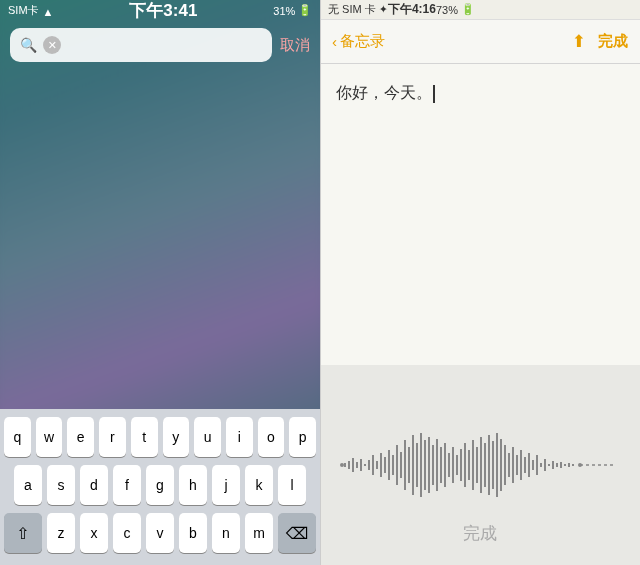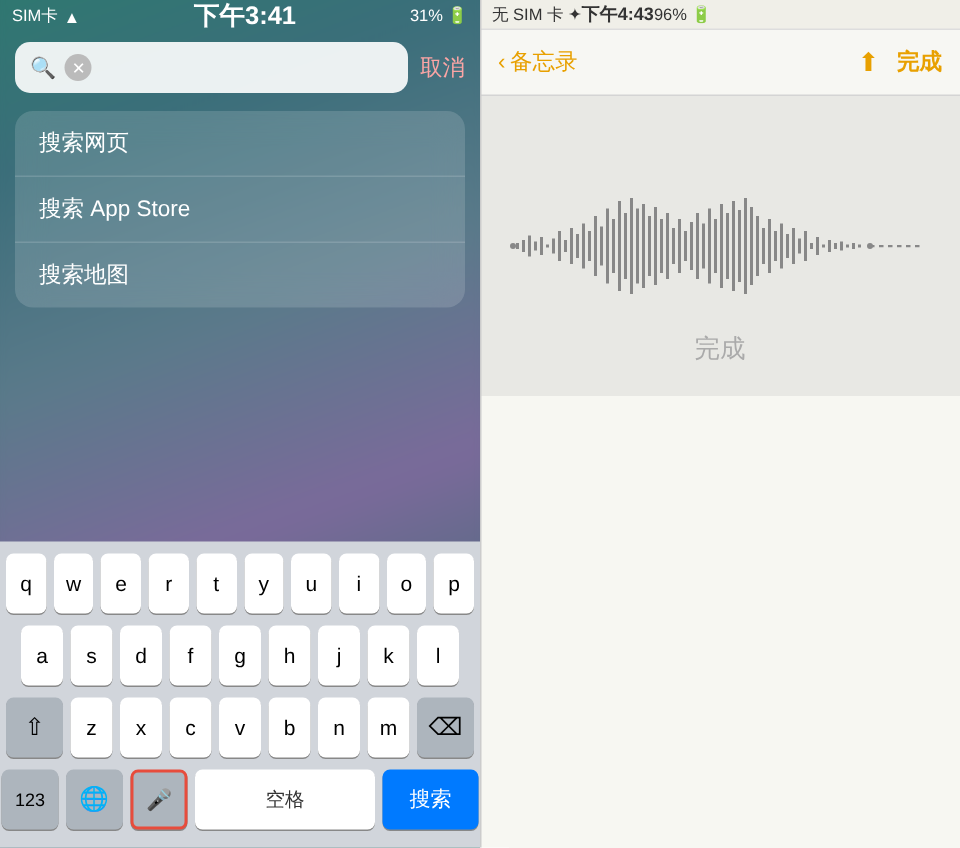--- a/index.html
+++ b/index.html
@@ -316,31 +316,20 @@
   </div>
 
   <div class="search-bar-container">
     <div class="search-input-box">
       <span class="search-icon-left">🔍</span>
       <div class="search-clear-btn">✕</div>
     </div>
     <span class="cancel-btn">取消</span>
   </div>
 
-  <div class="suggestions-box">
-    <div class="suggestion-item">
-      <span>搜索网页</span>
-    </div>
-    <div class="suggestion-item">
-      <span>搜索 App Store</span>
-    </div>
-    <div class="suggestion-item">
-      <span>搜索地图</span>
-    </div>
-  </div>
 
   <div class="keyboard-area">
 
     <div class="key-row">
       <div class="key">q</div>
       <div class="key">w</div>
       <div class="key">e</div>
       <div class="key">r</div>
       <div class="key">t</div>
       <div class="key">y</div>
@@ -367,57 +356,55 @@
       <div class="key">z</div>
       <div class="key">x</div>
       <div class="key">c</div>
       <div class="key">v</div>
       <div class="key">b</div>
       <div class="key">n</div>
       <div class="key">m</div>
       <div class="key key-special key-delete">⌫</div>
     </div>
 
-    <div class="key-row">
-      <div class="key key-special key-123">123</div>
-      <div class="key key-special key-globe">🌐</div>
-      <div class="key key-special key-mic">🎤</div>
-      <div class="key key-space">空格</div>
-      <div class="key key-search">搜索</div>
-    </div>
   </div>
 </div>
 
 <div class="panel-divider"></div>
 
 <div class="right-panel">
 
   <div class="status-bar-right">
     <div class="status-right-left">
       <span>无 SIM 卡</span>
       <span> ✦</span>
     </div>
-    <div style="font-size:12px;font-weight:600;">下午4:43</div>
+    <div style="font-size:12px;font-weight:600;">下午4:16</div>
     <div class="status-right-right">
-      <span>96%</span>
+      <span>73%</span>
       <span>🔋</span>
     </div>
   </div>
 
   <div class="notes-header">
     <div class="notes-back-btn">
       <span>‹</span>
       <span>备忘录</span>
     </div>
     <div class="notes-actions">
       <span class="notes-share-btn">⬆</span>
       <span class="notes-done-btn">完成</span>
     </div>
   </div>
 
+  <div class="notes-content">
+    <div class="notes-text">
+      <span>你好，今天。</span><span class="cursor-blink"></span>
+    </div>
+  </div>
 
   <div class="waveform-area">
     <svg class="waveform-svg" viewBox="0 0 280 80">
 
       <line x1="5" y1="40" x2="5" y2="38" stroke="#888" stroke-width="2"></line>
       <line x1="9" y1="40" x2="9" y2="36" stroke="#888" stroke-width="2"></line>
       <line x1="13" y1="40" x2="13" y2="33" stroke="#888" stroke-width="2"></line>
       <line x1="17" y1="40" x2="17" y2="37" stroke="#888" stroke-width="2"></line>
       <line x1="21" y1="40" x2="21" y2="34" stroke="#888" stroke-width="2"></line>
       <line x1="25" y1="40" x2="25" y2="39" stroke="#888" stroke-width="2"></line>

